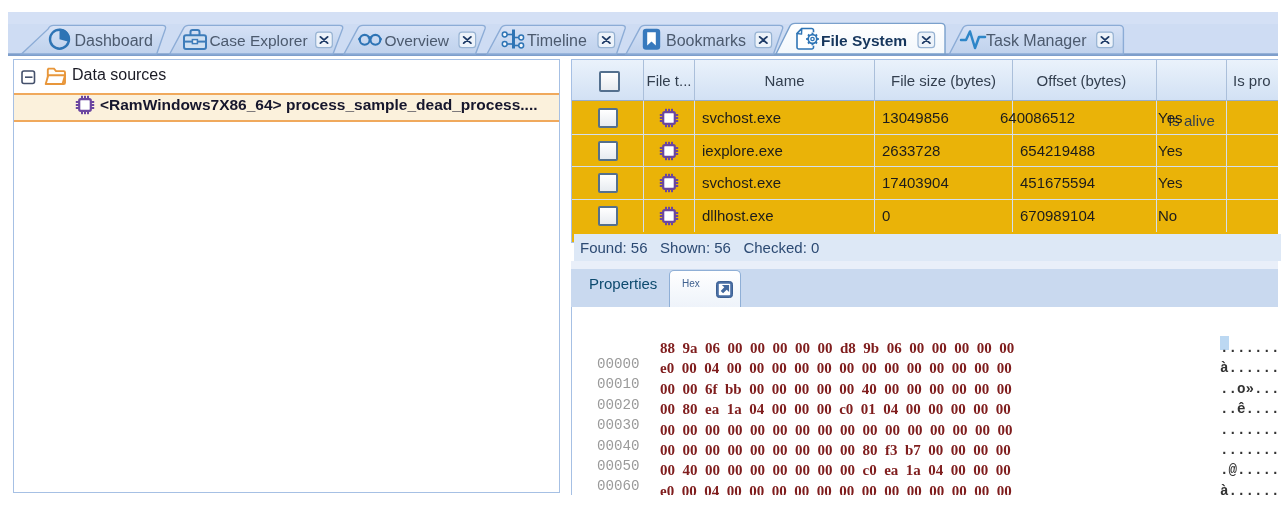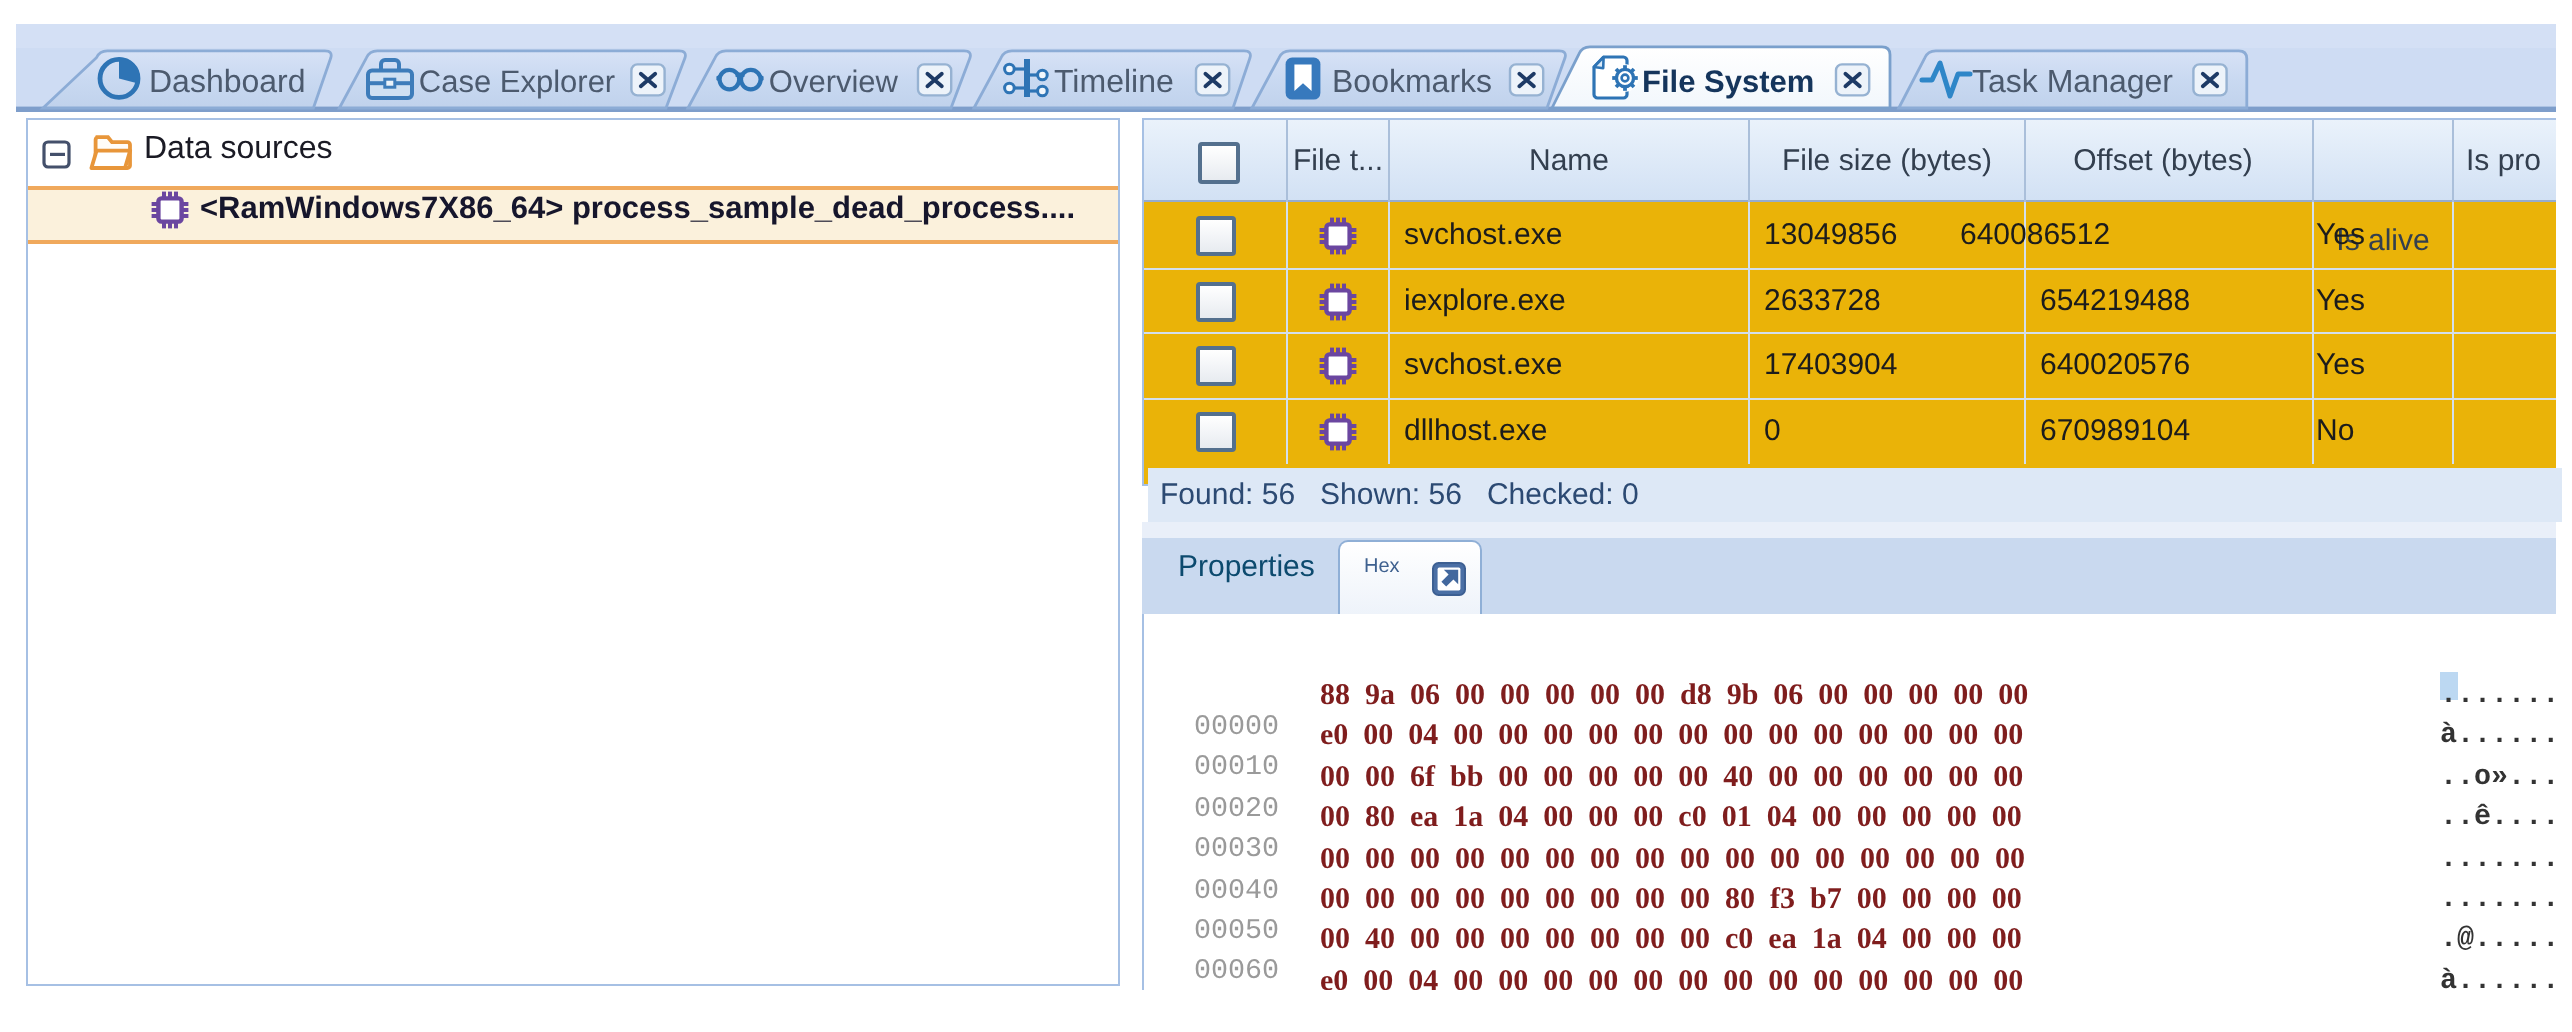--- a/index.html
+++ b/index.html
@@ -253,29 +253,29 @@
       <rect x="0.8" y="9" width="3.4" height="2"></rect>
       <rect x="0.8" y="12" width="3.4" height="2"></rect>
       <rect x="15.8" y="6" width="3.4" height="2"></rect>
       <rect x="15.8" y="9" width="3.4" height="2"></rect>
       <rect x="15.8" y="12" width="3.4" height="2"></rect>
     </g>
     <rect x="4.2" y="4.2" width="11.6" height="11.6" rx="1.5" fill="#ffffff" stroke="#6b46a0" stroke-width="2.2"></rect>
   </svg>
 <div class="ct" style="left:702px;top:109px;">svchost.exe</div>
 <div class="ct" style="left:882px;top:109px;">13049856</div>
-<div class="ct" style="left:980px;top:109px;">640086512</div>
+<div class="ct" style="left:1000px;top:109px;">640086512</div>
 <div class="ct" style="left:1158px;top:109px;">Yes</div>
 <div class="ct" style="left:702px;top:142px;">iexplore.exe</div>
 <div class="ct" style="left:882px;top:142px;">2633728</div>
 <div class="ct" style="left:1020px;top:142px;">654219488</div>
 <div class="ct" style="left:1158px;top:142px;">Yes</div>
 <div class="ct" style="left:702px;top:174px;">svchost.exe</div>
 <div class="ct" style="left:882px;top:174px;">17403904</div>
-<div class="ct" style="left:1020px;top:174px;">640020576</div>
+<div class="ct" style="left:1020px;top:174px;">451675594</div>
 <div class="ct" style="left:1158px;top:174px;">Yes</div>
 <div class="ct" style="left:702px;top:207px;">dllhost.exe</div>
 <div class="ct" style="left:882px;top:207px;">0</div>
 <div class="ct" style="left:1020px;top:207px;">670989104</div>
 <div class="ct" style="left:1158px;top:207px;">No</div>
 
 <div class="abs" style="left:574px;top:233.5px;width:707px;height:27.5px;background:#dde8f6;box-sizing:border-box;">
   <div class="abs" style="left:6px;top:5px;font-size:15px;color:#2c4a73;">Found: 56&nbsp;&nbsp;&nbsp;Shown: 56&nbsp;&nbsp;&nbsp;Checked: 0</div>
 </div>
 

